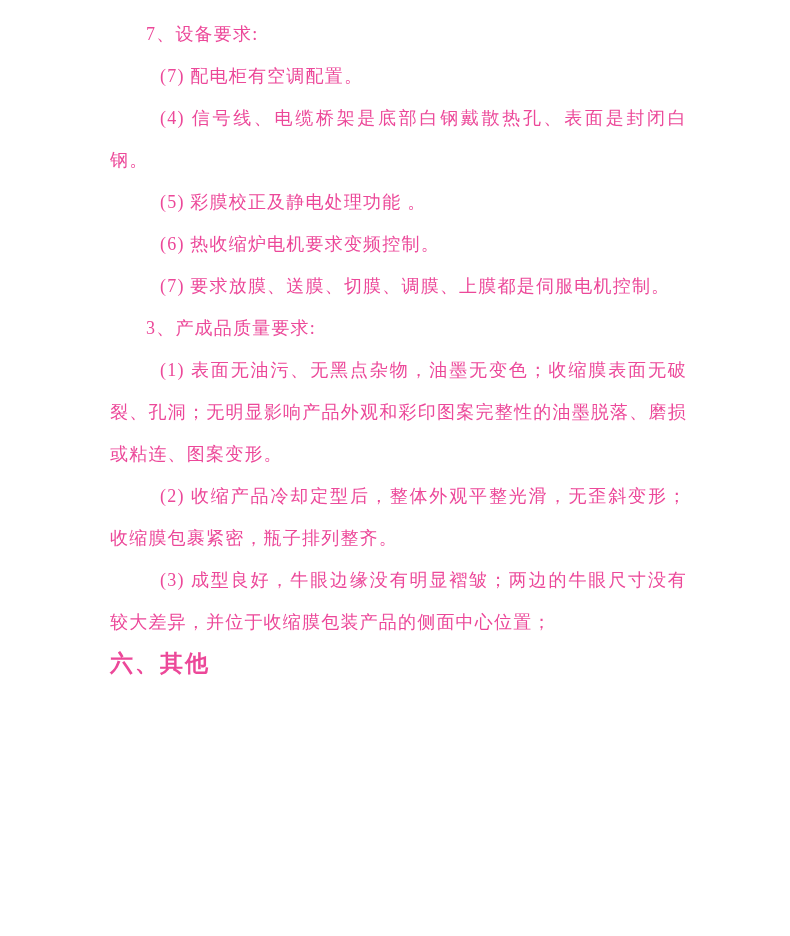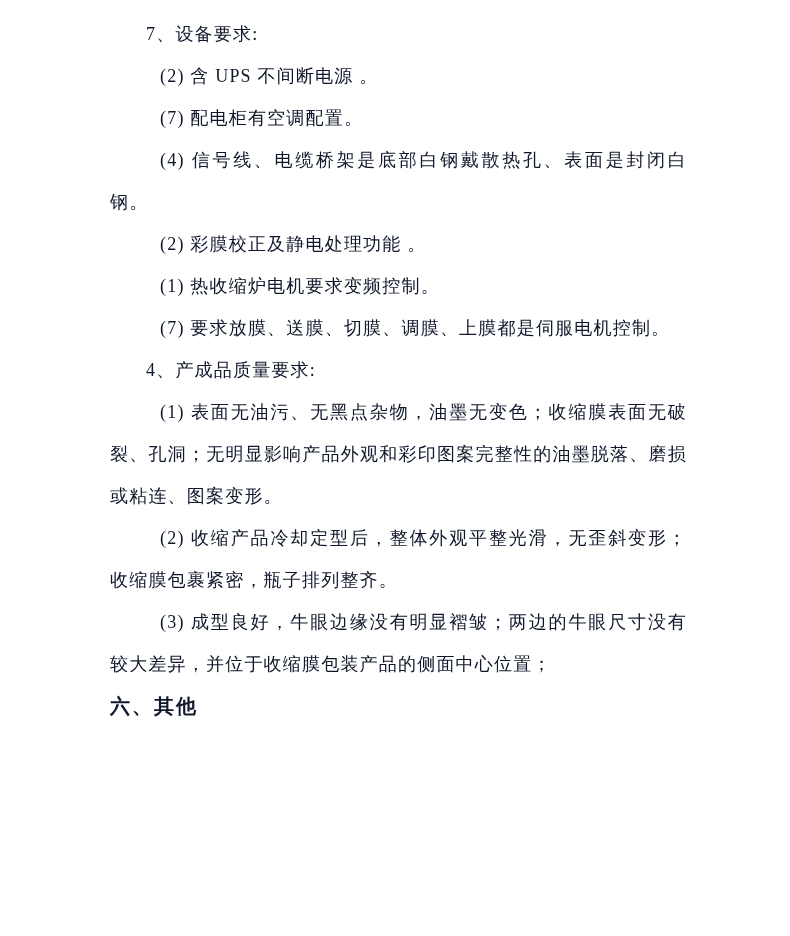--- a/index.html
+++ b/index.html
@@ -12,54 +12,53 @@
     height: 936px;
     overflow: hidden;
   }
   .page {
     box-sizing: border-box;
     width: 790px;
     height: 936px;
     padding: 13px 103px 0 110px;
     background: #ffffff;
     font-family: "Liberation Serif", "DejaVu Serif", serif;
-    color: #0f172a;
+    color: #ec4899;
   }
   .para {
     margin: 0;
     font-size: 18px;
     line-height: 42px;
     letter-spacing: 1.2px;
     text-align: justify;
     word-break: break-all;
   }
   .para.section {
     text-indent: 36px;
   }
   .para.item {
     text-indent: 50px;
   }
   .para.heading {
     font-weight: 700;
-    font-size: 20px;
+    font-size: 23px;
     text-indent: 0;
     letter-spacing: 2px;
     text-align: left;
   }
 </style>
 </head>
 <body>
 
 <div class="page">
   <p class="para section">7、设备要求:</p>
-  <p class="para item">(2) 含 UPS 不间断电源 。</p>
   <p class="para item">(7) 配电柜有空调配置。</p>
   <p class="para item">(4) 信号线、电缆桥架是底部白钢戴散热孔、表面是封闭白钢。</p>
-  <p class="para item">(2) 彩膜校正及静电处理功能 。</p>
-  <p class="para item">(1) 热收缩炉电机要求变频控制。</p>
+  <p class="para item">(5) 彩膜校正及静电处理功能 。</p>
+  <p class="para item">(6) 热收缩炉电机要求变频控制。</p>
   <p class="para item">(7) 要求放膜、送膜、切膜、调膜、上膜都是伺服电机控制。</p>
-  <p class="para section">4、产成品质量要求:</p>
+  <p class="para section">3、产成品质量要求:</p>
   <p class="para item">(1) 表面无油污、无黑点杂物，油墨无变色；收缩膜表面无破裂、孔洞；无明显影响产品外观和彩印图案完整性的油墨脱落、磨损或粘连、图案变形。</p>
   <p class="para item">(2) 收缩产品冷却定型后，整体外观平整光滑，无歪斜变形；收缩膜包裹紧密，瓶子排列整齐。</p>
   <p class="para item">(3) 成型良好，牛眼边缘没有明显褶皱；两边的牛眼尺寸没有较大差异，并位于收缩膜包装产品的侧面中心位置；</p>
   <p class="para heading">六、其他</p>
 
 </div>
 
 </body></html>

